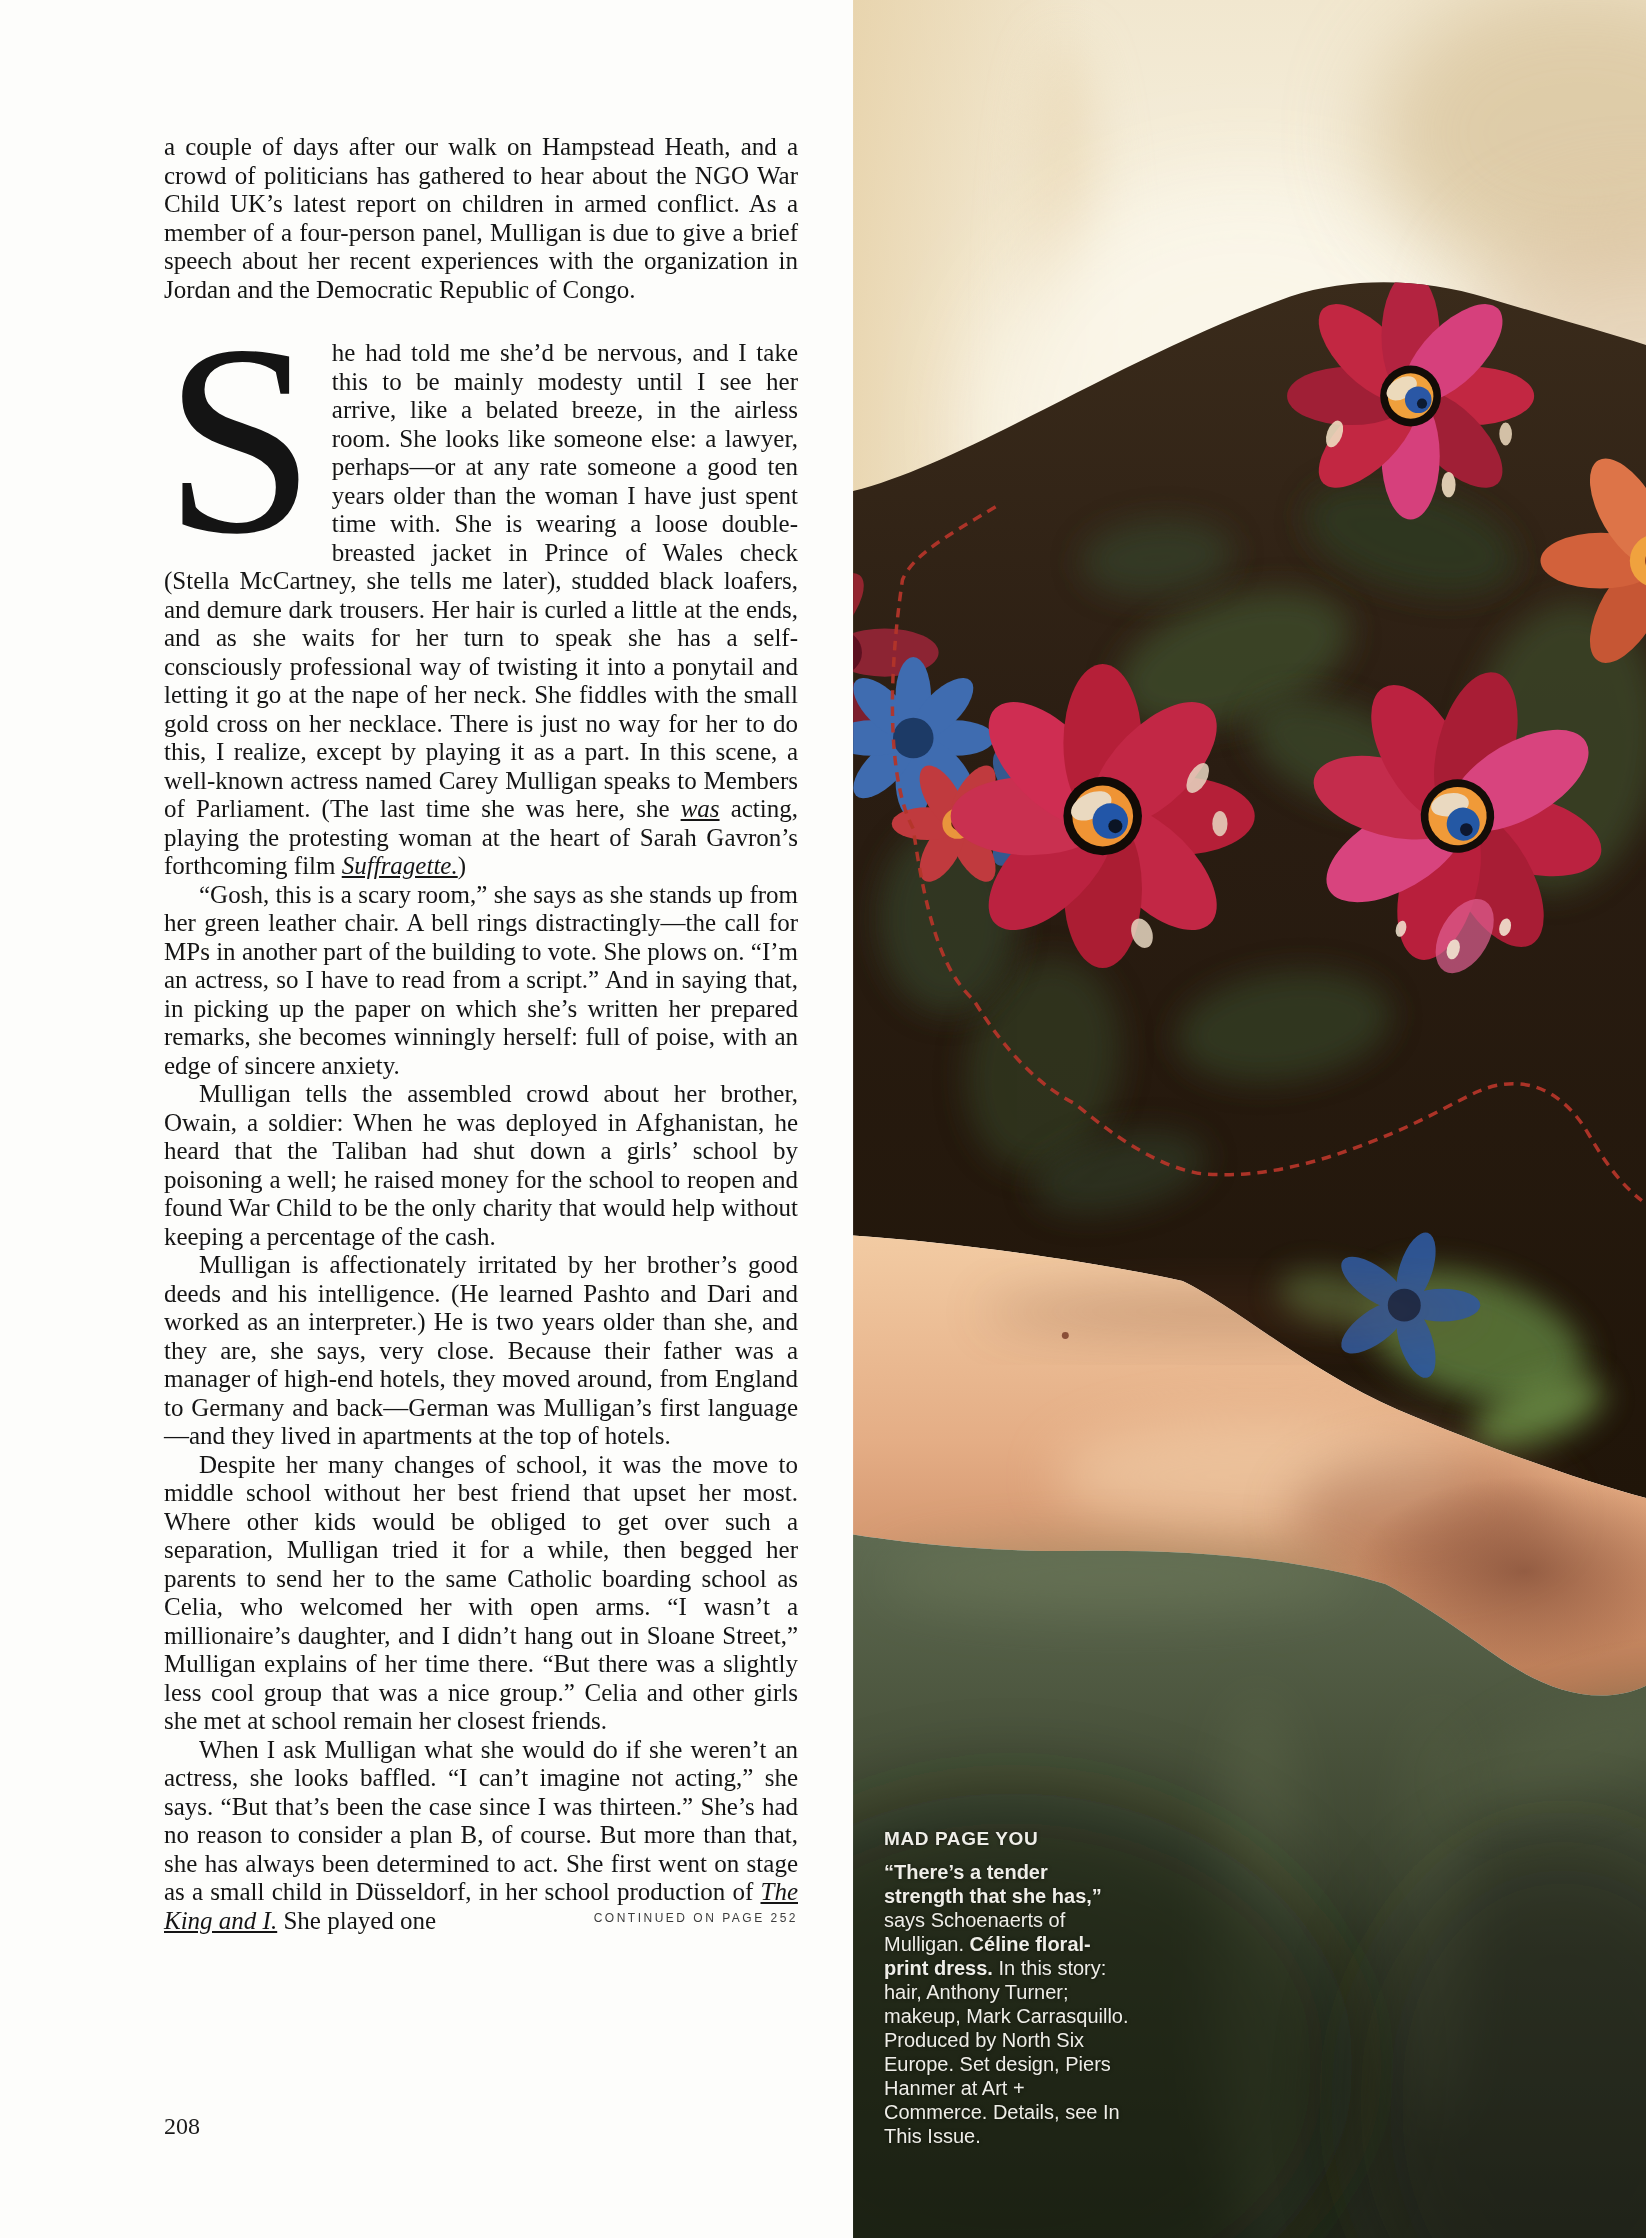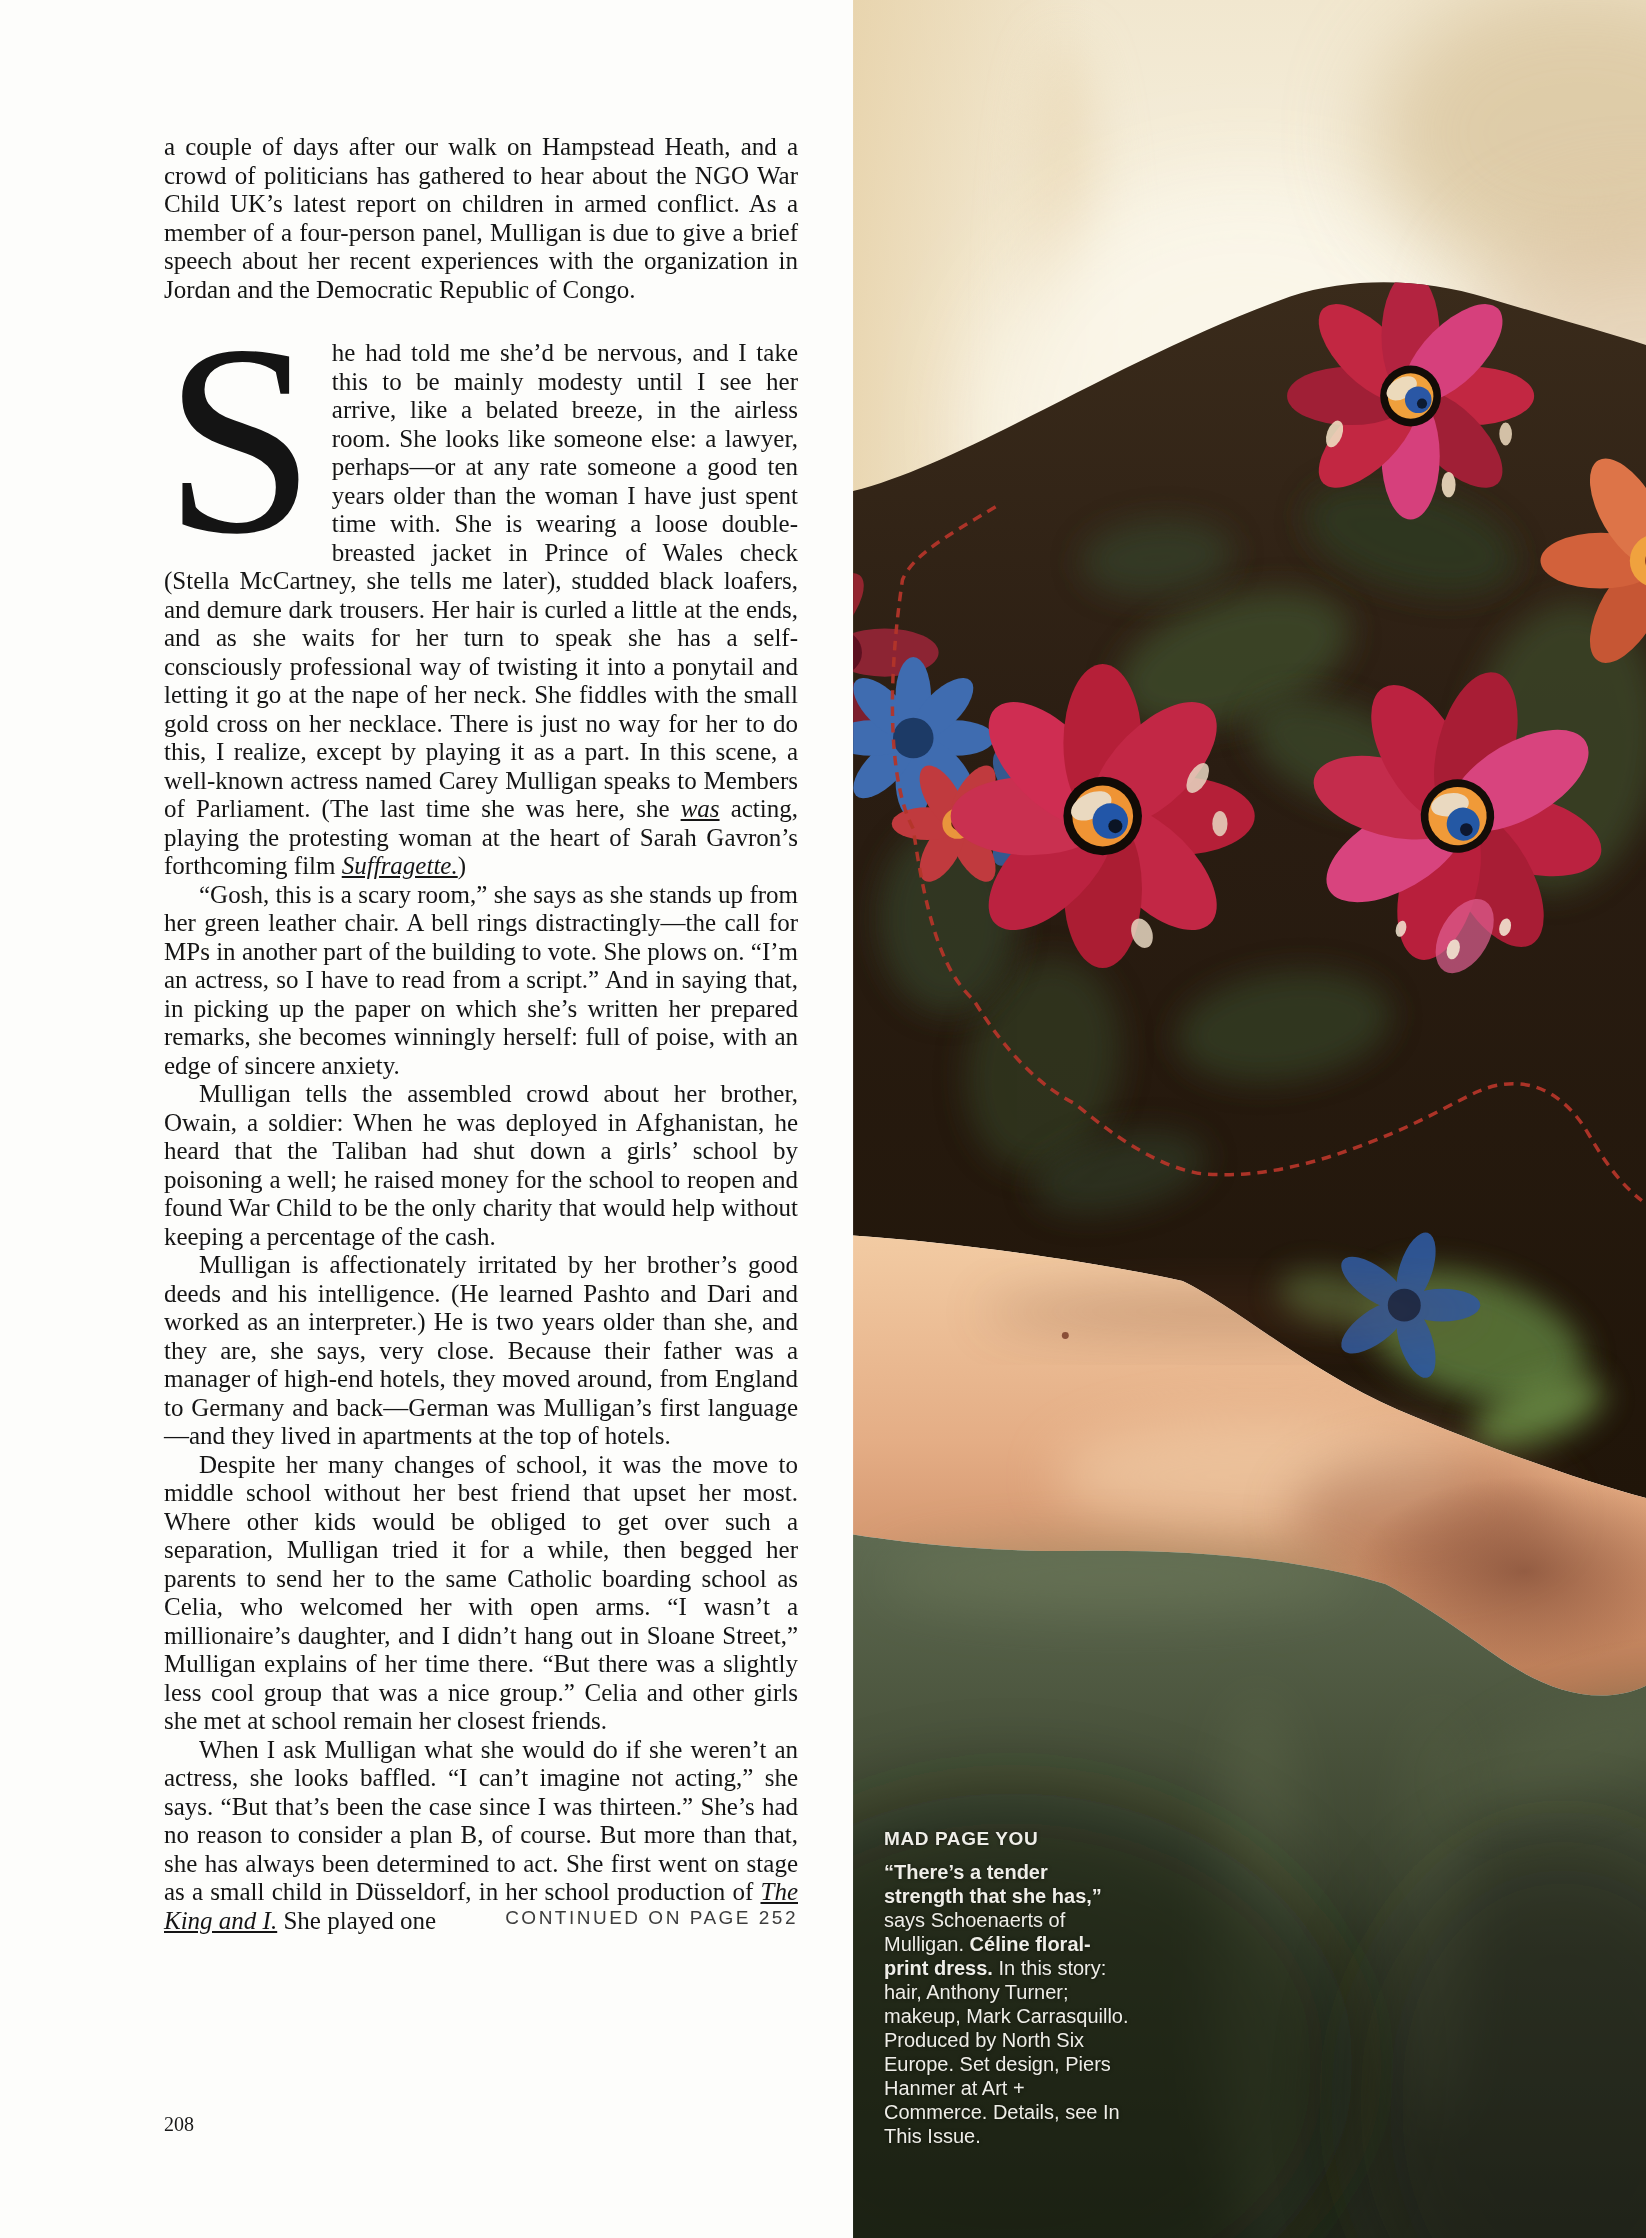--- a/index.html
+++ b/index.html
@@ -10,22 +10,22 @@
   #article{position:absolute;left:164px;top:133px;width:634px;
            font-size:25px;line-height:28.5px;text-align:justify;}
   #article p{margin:0;}
   #article p.indent{text-indent:35px;}
   #article p.gap{margin-top:35px;}
   #article p.rel{position:relative;}
   .it{font-style:italic;text-decoration:underline;}
   .dropcap{float:left;font-family:"Liberation Serif",serif;font-weight:400;
            font-size:272px;line-height:196px;height:198px;padding:2.5px 16.5px 0 0;color:#141414;}
   .continued{position:absolute;right:0;bottom:2.5px;font-family:"Liberation Sans",sans-serif;
-             font-size:19px;letter-spacing:2.5px;color:#3c3c3c;font-style:normal;}
-  #pagenum{position:absolute;left:164px;top:2113px;font-size:20px;color:#1a1a1a;}
+             font-size:12px;letter-spacing:2.5px;color:#3c3c3c;font-style:normal;}
+  #pagenum{position:absolute;left:164px;top:2113px;font-size:24px;color:#1a1a1a;}
 
   
   #photo{position:absolute;left:853px;top:0;width:794px;height:2239px;overflow:hidden;}
   #photo svg{display:block;}
 
   
   #caption{position:absolute;left:884px;top:1828px;width:248px;
            font-family:"Liberation Sans",sans-serif;color:#efeee8;
            text-shadow:0 0 3.8px rgba(0,0,0,.55);}
   #caption .cap-title{font-size:19px;font-weight:bold;letter-spacing:0.6px;margin-bottom:10px;}

